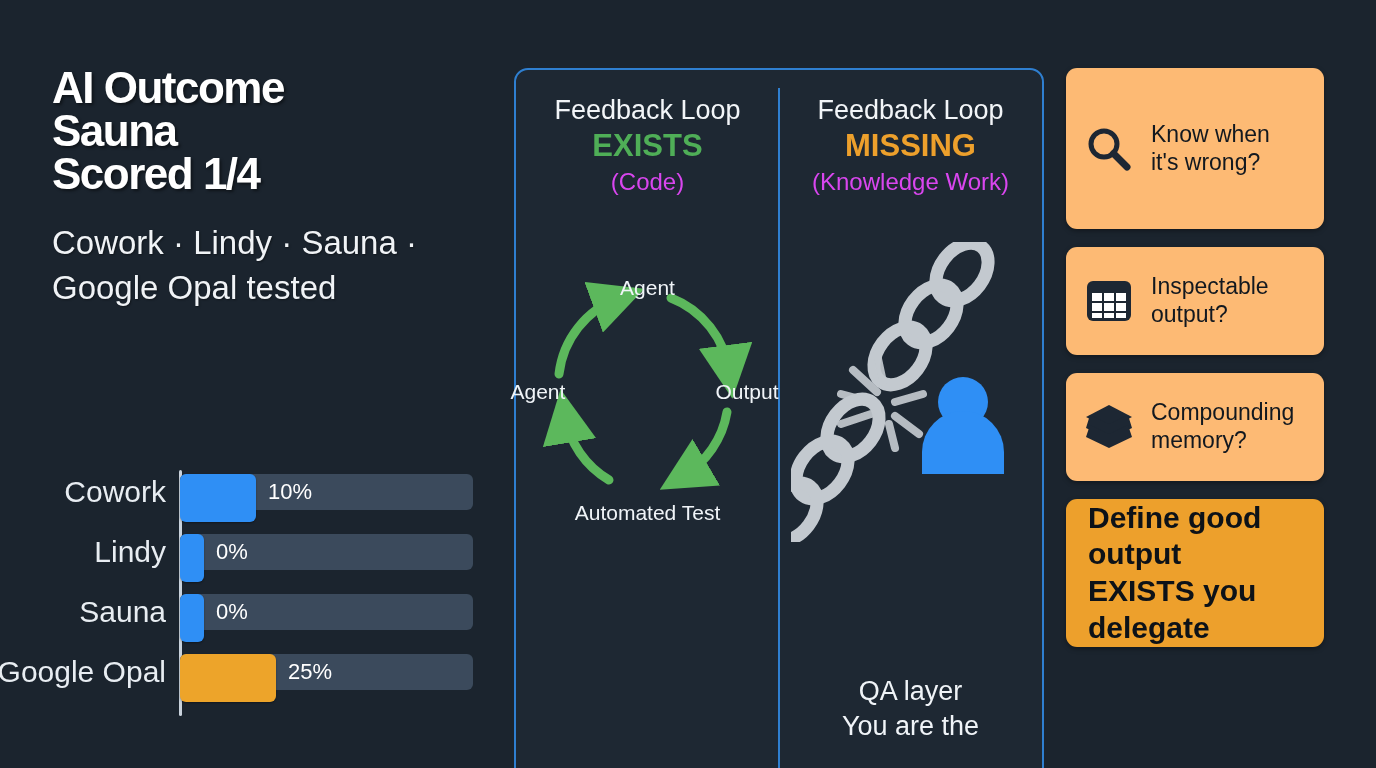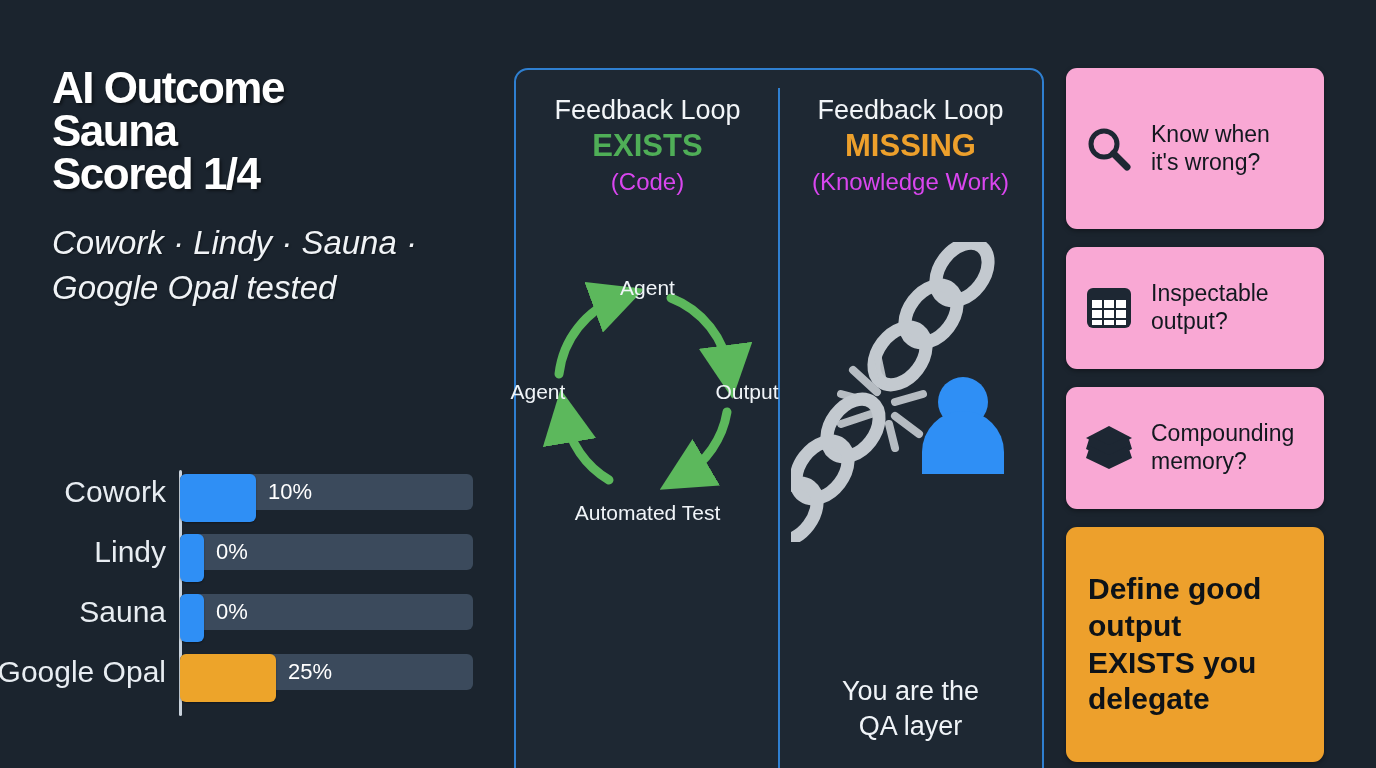--- a/index.html
+++ b/index.html
@@ -44,21 +44,20 @@
   }
   .headline .hl-line { display: block; white-space: nowrap; }
 
   .subhead {
     margin-top: 26px;
     font-size: 33px;
     line-height: 1.36;
     color: #f0f3f6;
     font-weight: normal;
     text-shadow: 1px 1px 2px rgba(0,0,0,.4);
-    font-style: italic;
   }
   .subhead .sub-line { display: block; }
 
   
   .chart {
     position: absolute;
     left: 0;
     top: 400px;
     width: 440px;
   }
@@ -193,50 +192,50 @@
   .qa-text .qa-line { display: block; }
 
   
   .right-col {
     position: absolute;
     left: 1066px;
     top: 68px;
     width: 258px;
   }
   .check-card {
-    background: #f9a8d4;
+    background: #fdba74;
     border-radius: 11px;
     height: 161px;
     margin-bottom: 18px;
     display: flex;
     align-items: center;
     gap: 15px;
     padding: 0 16px;
     box-shadow: 0 2px 5px rgba(0,0,0,.35);
   }
-  .check-card.short { height: 122px; }
+  .check-card.short { height: 108px; }
   .card-icon {
     flex: 0 0 auto;
     width: 54px;
     height: 54px;
     display: flex;
     align-items: center;
     justify-content: center;
     color: #1d2733;
   }
   .card-text {
     font-size: 23px;
     line-height: 1.2;
     color: #12181f;
   }
 
   .cta-card {
     background: #eda02c;
     border-radius: 11px;
-    height: 235px;
+    height: 148px;
     padding: 20px 22px;
     display: flex;
     align-items: center;
     box-shadow: 0 2px 5px rgba(0,0,0,.35);
   }
   .cta-text {
     font-size: 30px;
     line-height: 1.22;
     font-weight: bold;
     color: #0d1218;
@@ -362,22 +361,22 @@
           </g>
 
           <g fill="#2f8ff5">
             <circle cx="172" cy="160" r="25"></circle>
             <path d="M131,232 v-22 a41,41 0 0 1 82,0 v22 z"></path>
           </g>
         </svg>
       </div>
 
       <div class="qa-text">
+        <span class="qa-line">QA layer</span>
         <span class="qa-line">You are the</span>
-        <span class="qa-line">QA layer</span>
       </div>
     </div>
   </div>
 
   <div class="right-col">
 
     <div class="check-card">
       <span class="card-icon">
         <svg width="50" height="50" viewBox="0 0 50 50">
           <circle cx="20" cy="20" r="13" fill="none" stroke="#1d2733" stroke-width="5"></circle>

